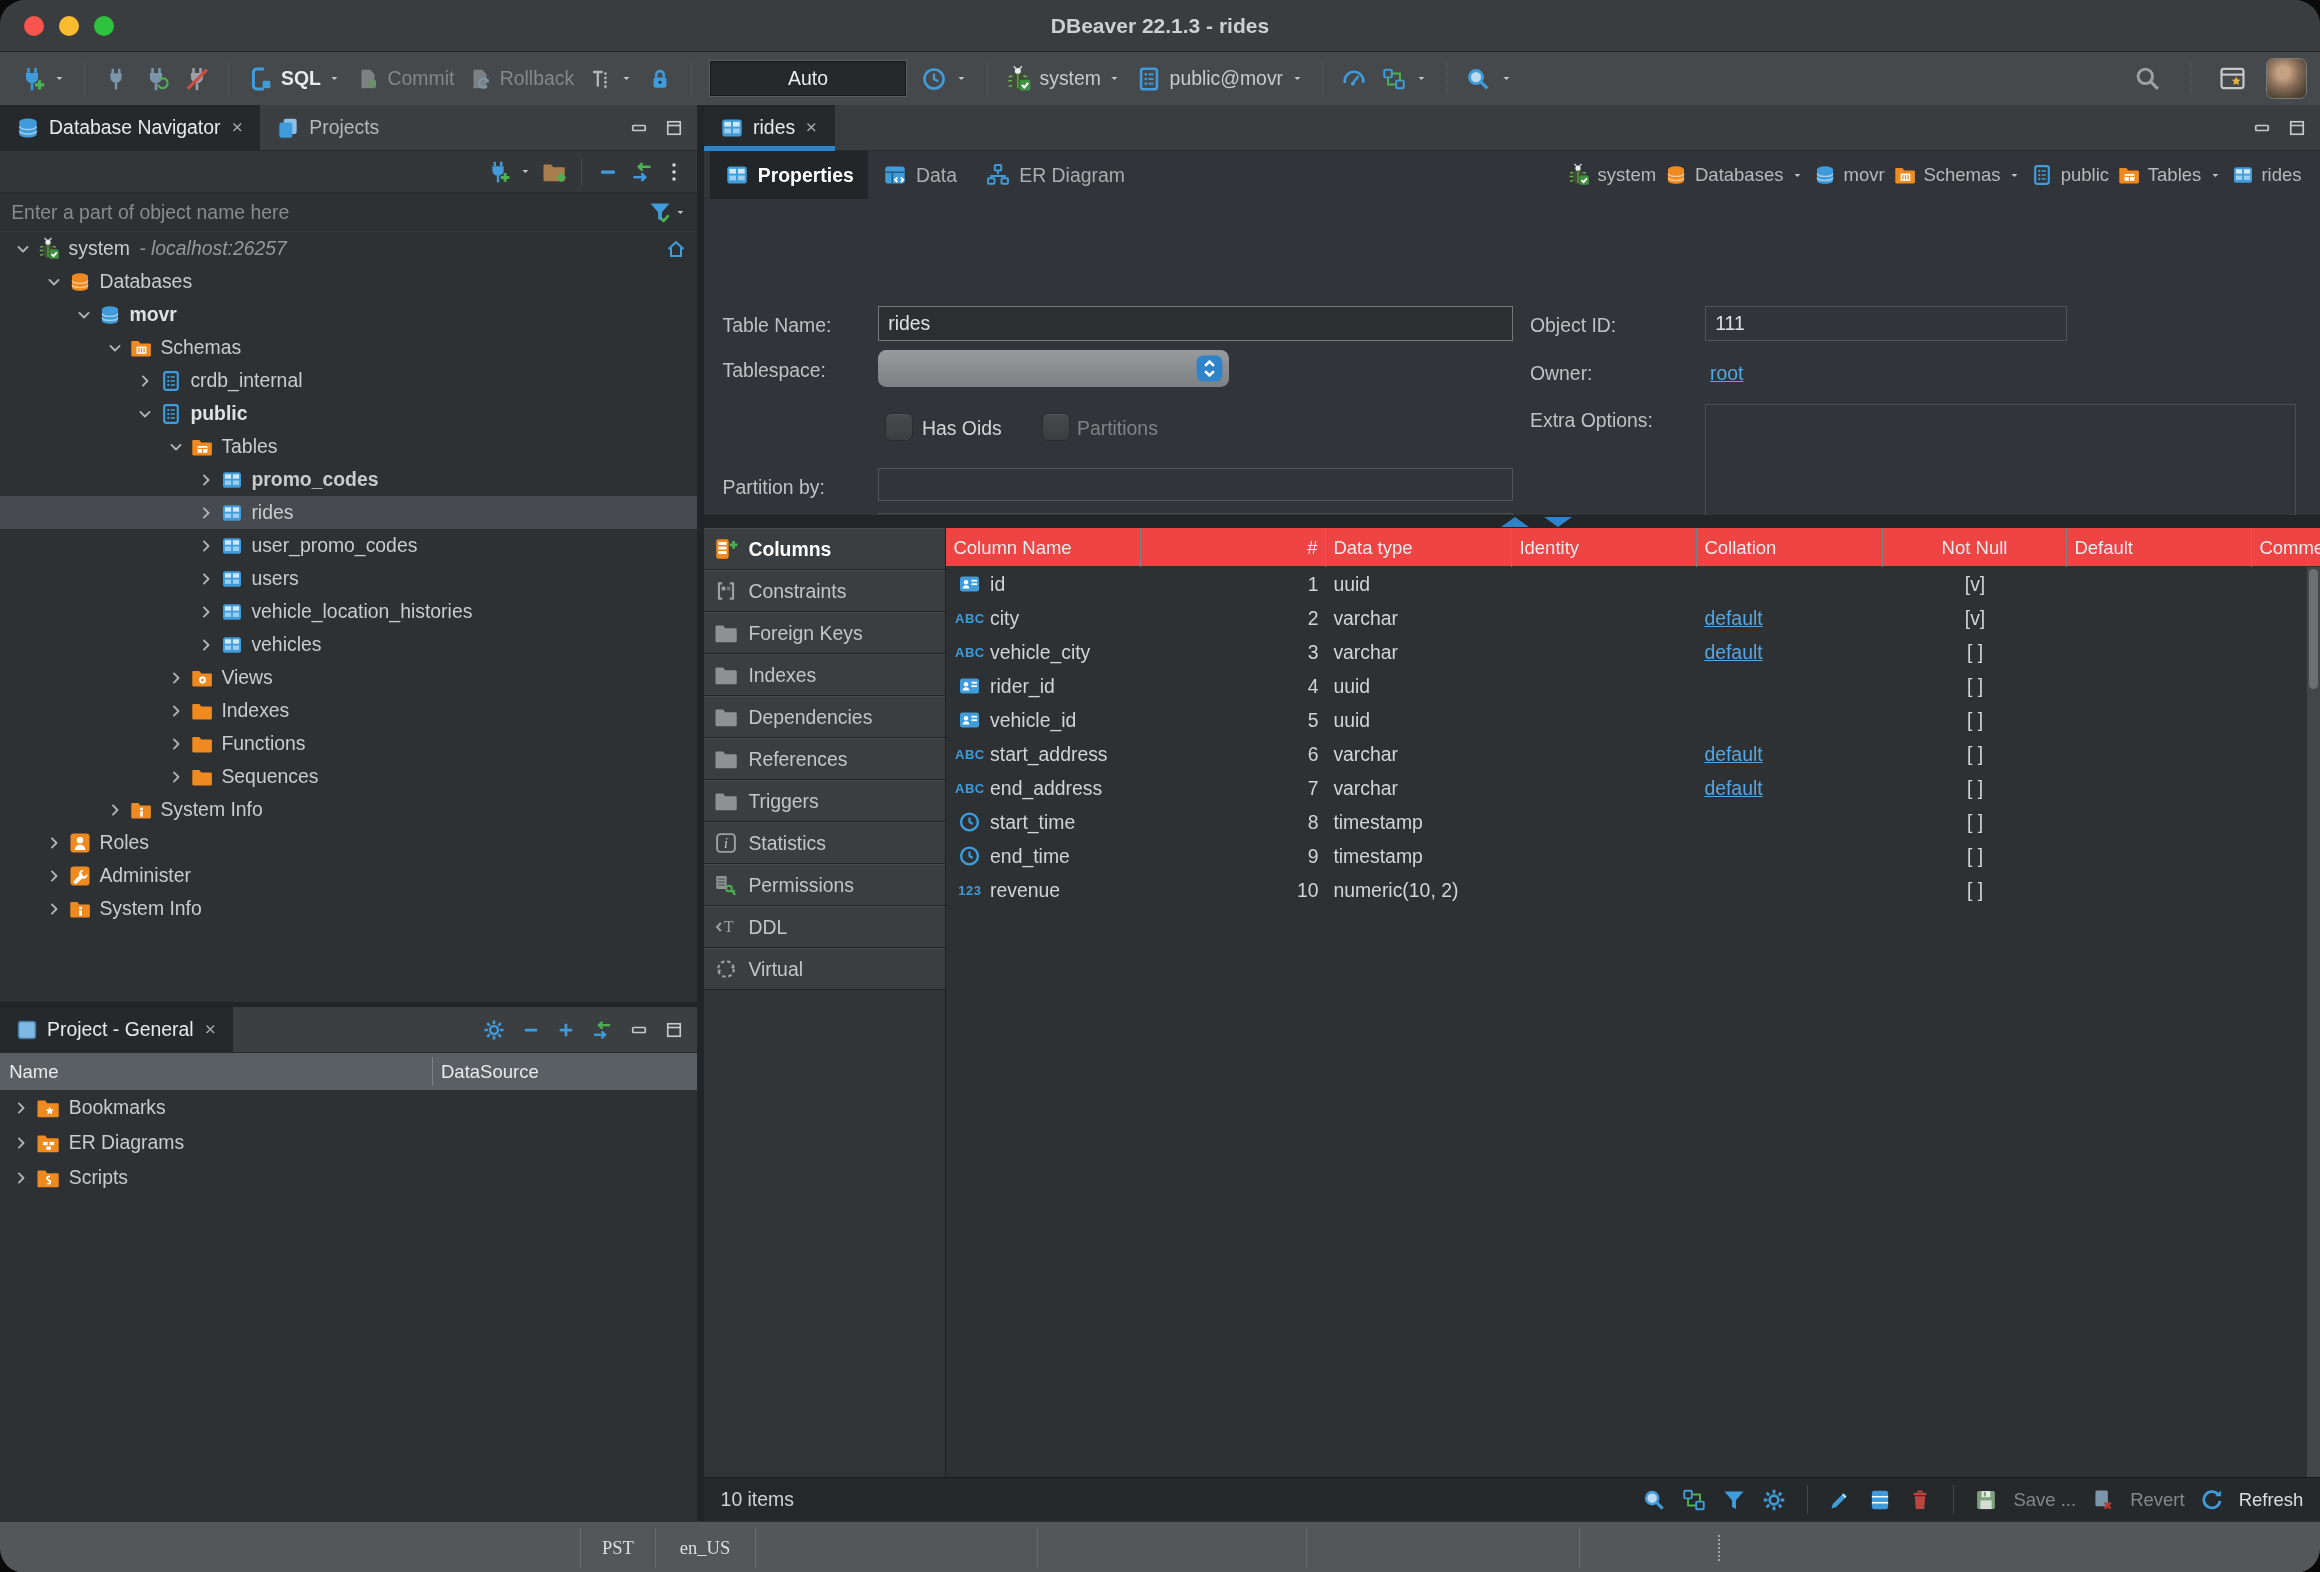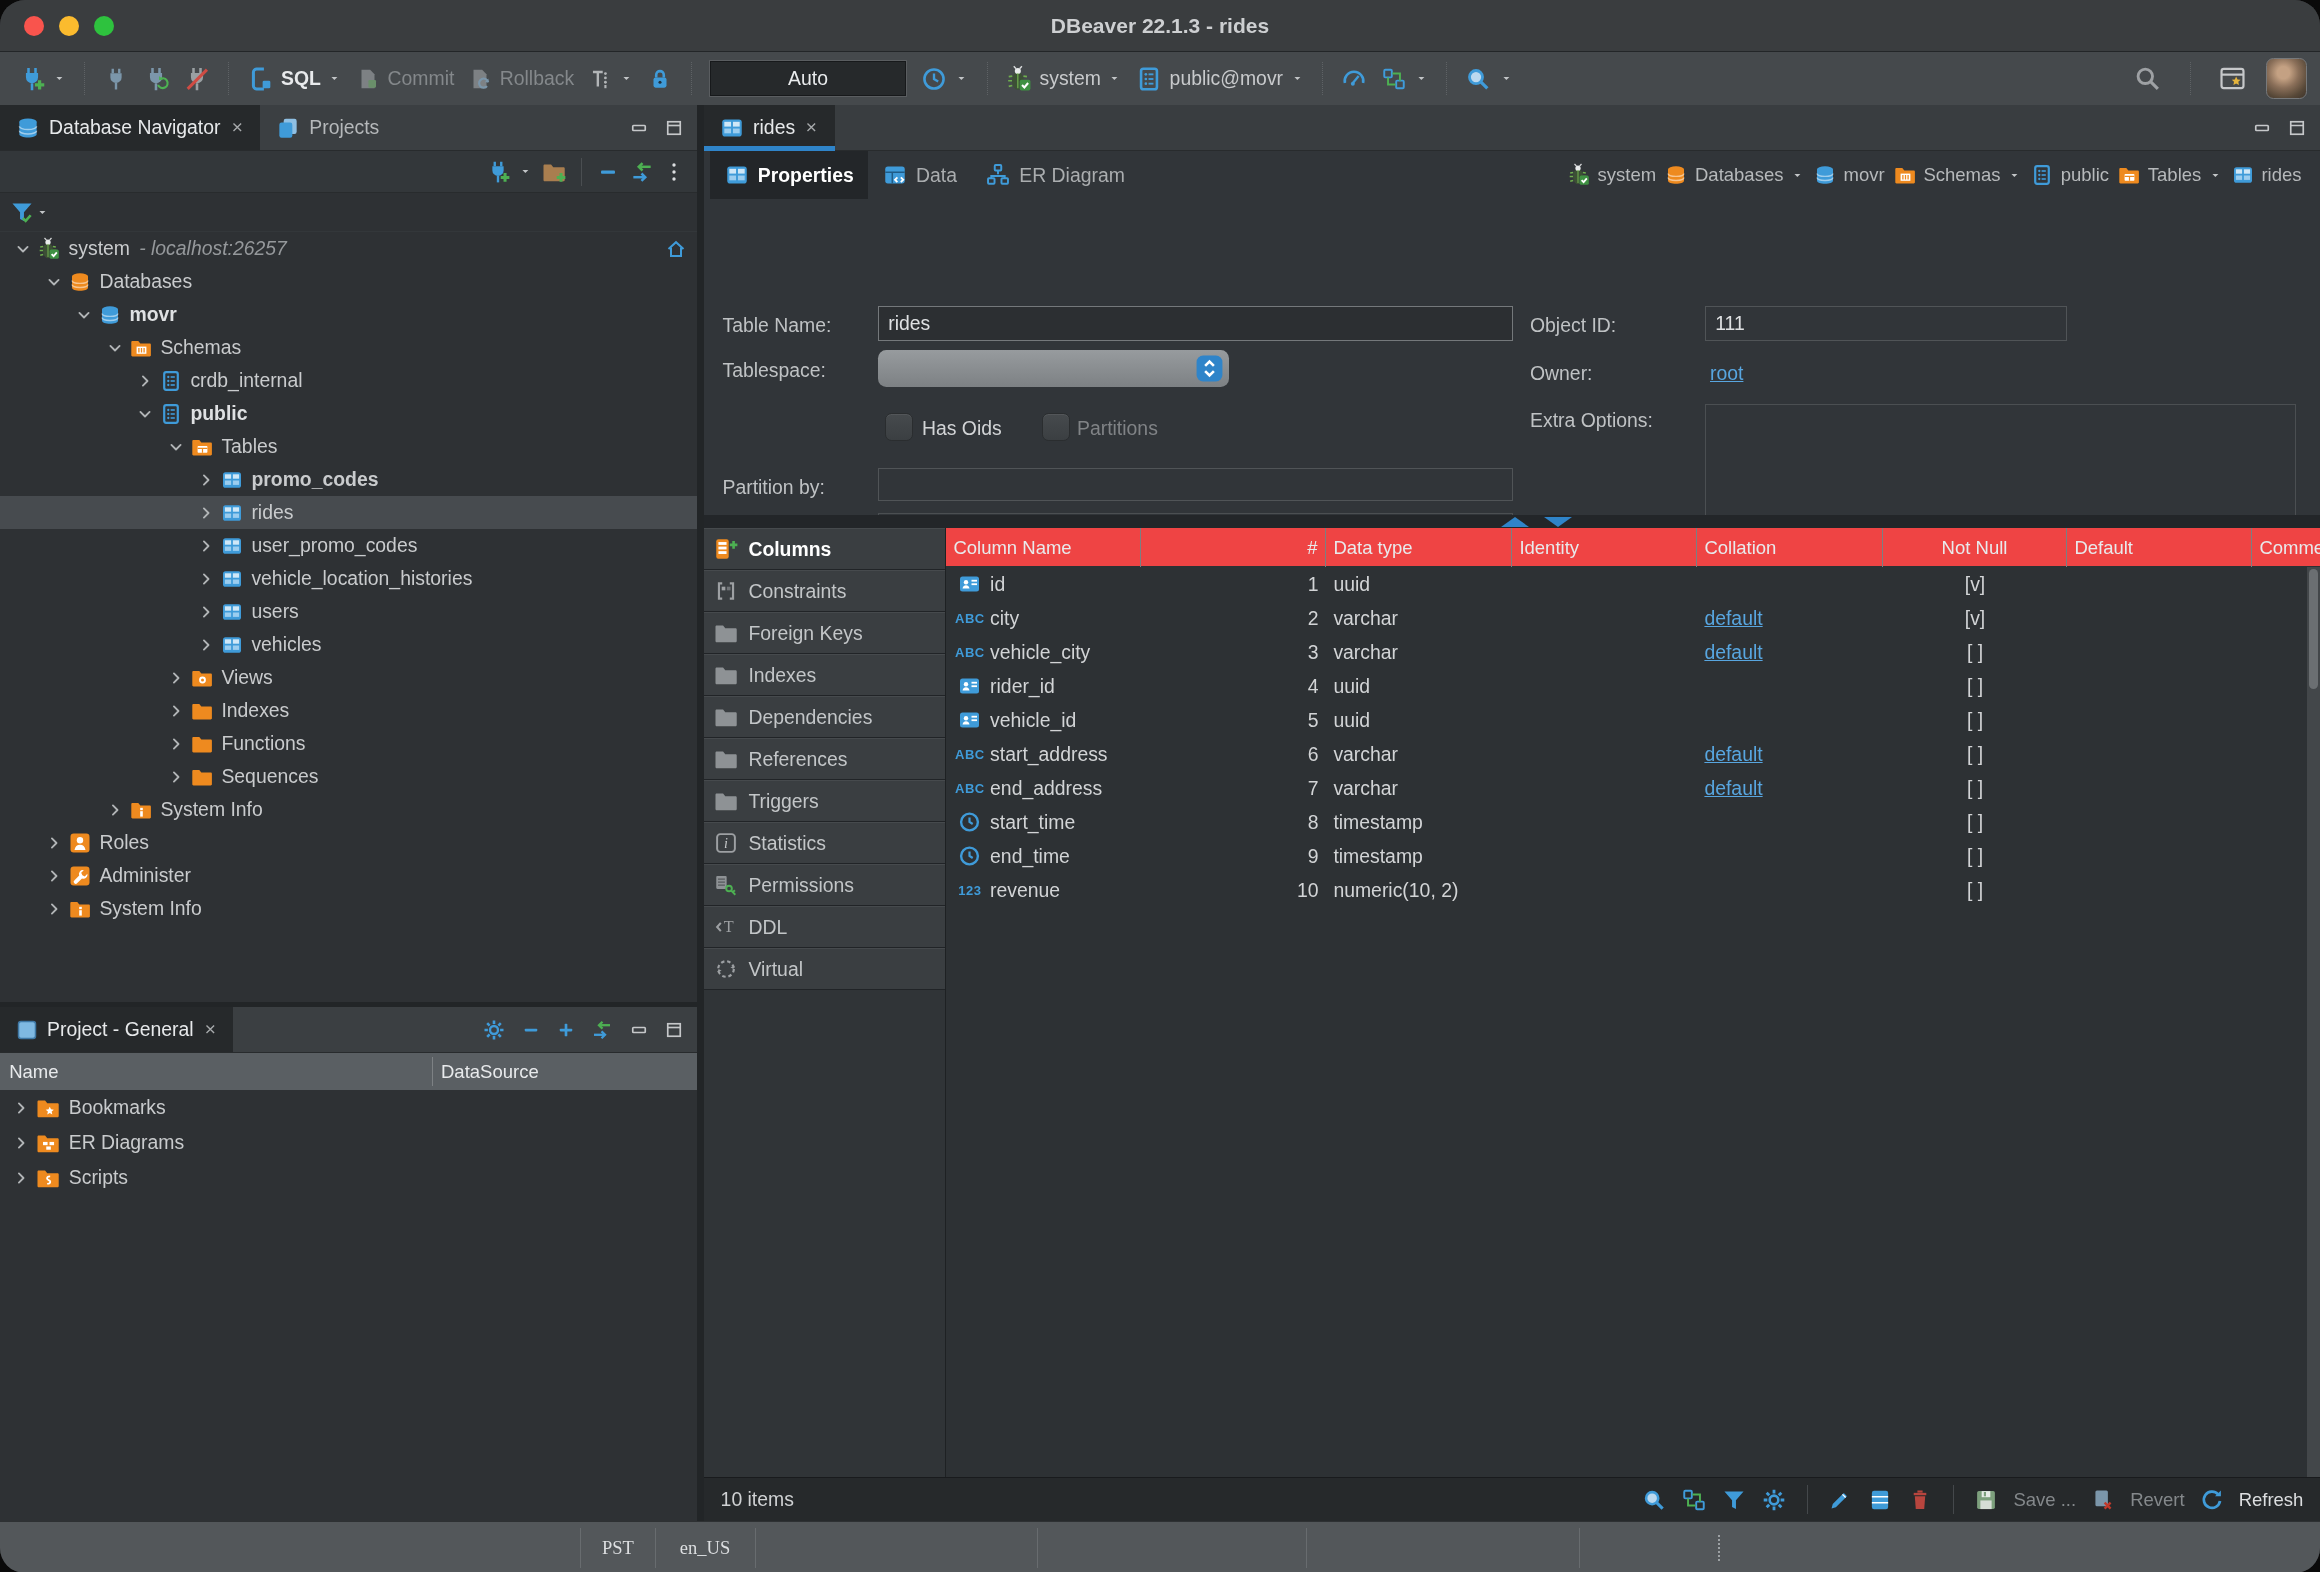--- a/index.html
+++ b/index.html
@@ -454,20 +454,21 @@
         </span>
       <span class="ic ic26">
           <svg viewBox="0 0 24 24" xmlns="http://www.w3.org/2000/svg">
             <circle cx="12" cy="5" r="1.7" fill="#dcdee0"></circle>
             <circle cx="12" cy="12" r="1.7" fill="#dcdee0"></circle>
             <circle cx="12" cy="19" r="1.7" fill="#dcdee0"></circle>
           </svg>
         </span>
     </div>
     <div class="filter-row">
+      <input class="filter-input" placeholder="Enter a part of object name here" style="">
       <span class="ic ic28">
           <svg viewBox="0 0 24 24" xmlns="http://www.w3.org/2000/svg">
             <path d="M3.2 4.2h17.6l-7 8v8.2l-3.6-2v-6.2z" fill="#3f9bd9"></path>
             <path d="M12.8 17.6l2.6 2.6 4.6-5.2" stroke="#4db052" stroke-width="2.4" fill="none"></path>
           </svg>
         </span>
       <span class="ic ic16">
           <svg viewBox="0 0 24 24" xmlns="http://www.w3.org/2000/svg">
             <path d="M7.2 9.8h9.6L12 14.6z" fill="#c2c5c7"></path>
           </svg>
@@ -683,40 +684,40 @@
           </span>
           <span class="ic ic26 ticon">
             <svg viewBox="0 0 24 24" xmlns="http://www.w3.org/2000/svg">
               <rect x="3" y="4.2" width="18" height="15.6" rx="2.6" fill="#3f9bd9"></rect>
               <rect x="4.9" y="6.3" width="6.2" height="4.4" fill="#cfe7f7"></rect>
               <rect x="12.9" y="6.3" width="6.2" height="4.4" fill="#cfe7f7"></rect>
               <rect x="4.9" y="12.5" width="6.2" height="4.4" fill="#9bcdef"></rect>
               <rect x="12.9" y="12.5" width="6.2" height="4.4" fill="#9bcdef"></rect>
             </svg>
           </span>
-          <span class="tlabel">vehicle_location_histories</span>
+          <span class="tlabel">users</span>
         </div>
         <div class="trow" style="padding-left: 192px;">
           <span class="chev">
             <span class="ic ic22">
               <svg viewBox="0 0 24 24" xmlns="http://www.w3.org/2000/svg">
                 <path d="M9.5 6.5 15 12l-5.5 5.5" stroke="#b2b5b7" stroke-width="2.2" fill="none" stroke-linecap="round" stroke-linejoin="round"></path>
               </svg>
             </span>
           </span>
           <span class="ic ic26 ticon">
             <svg viewBox="0 0 24 24" xmlns="http://www.w3.org/2000/svg">
               <rect x="3" y="4.2" width="18" height="15.6" rx="2.6" fill="#3f9bd9"></rect>
               <rect x="4.9" y="6.3" width="6.2" height="4.4" fill="#cfe7f7"></rect>
               <rect x="12.9" y="6.3" width="6.2" height="4.4" fill="#cfe7f7"></rect>
               <rect x="4.9" y="12.5" width="6.2" height="4.4" fill="#9bcdef"></rect>
               <rect x="12.9" y="12.5" width="6.2" height="4.4" fill="#9bcdef"></rect>
             </svg>
           </span>
-          <span class="tlabel">users</span>
+          <span class="tlabel">vehicle_location_histories</span>
         </div>
         <div class="trow" style="padding-left: 192px;">
           <span class="chev">
             <span class="ic ic22">
               <svg viewBox="0 0 24 24" xmlns="http://www.w3.org/2000/svg">
                 <path d="M9.5 6.5 15 12l-5.5 5.5" stroke="#b2b5b7" stroke-width="2.2" fill="none" stroke-linecap="round" stroke-linejoin="round"></path>
               </svg>
             </span>
           </span>
           <span class="ic ic26 ticon">

